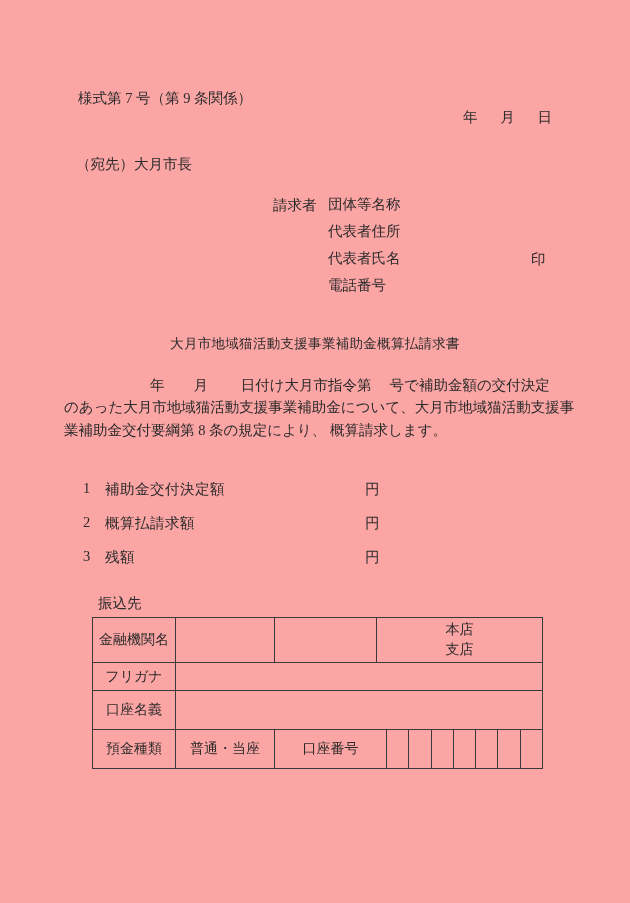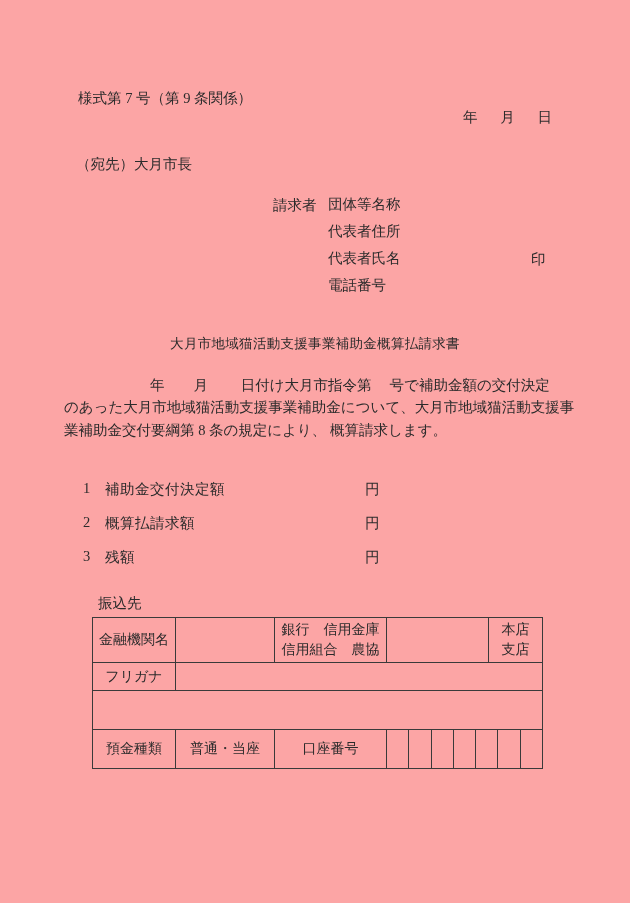--- a/index.html
+++ b/index.html
@@ -105,37 +105,34 @@
     <span class="item-unit">円</span>
   </div>
 
   <div class="xfer-caption">振込先</div>
 
   <div class="xfer-table">
 
     <div class="trow h-row1">
       <div class="tcell w-label">金融機関名</div>
       <div class="tcell w-bankname"></div>
-      <div class="tcell w-banktype">
-        <div>銀行　信用金庫</div>
-        <div>信用組合　農協</div>
-      </div>
       <div class="tcell w-branchname"></div>
       <div class="tcell w-branch">
         <div>本店</div>
         <div>支店</div>
       </div>
     </div>
 
     <div class="trow h-row2">
       <div class="tcell w-label">フリガナ</div>
       <div class="tcell w-rest"></div>
     </div>
 
     <div class="trow h-row3">
+      <div class="tcell w-label">口座名義</div>
       <div class="tcell w-rest"></div>
     </div>
 
     <div class="trow h-row4">
       <div class="tcell w-label">預金種類</div>
       <div class="tcell w-bankname">普通・当座</div>
       <div class="tcell w-banktype" style="border-left:1px solid #3a3a3a;">口座番号</div>
       <div class="digit-strip">
         <div class="digit-box"></div>
         <div class="digit-box"></div>

